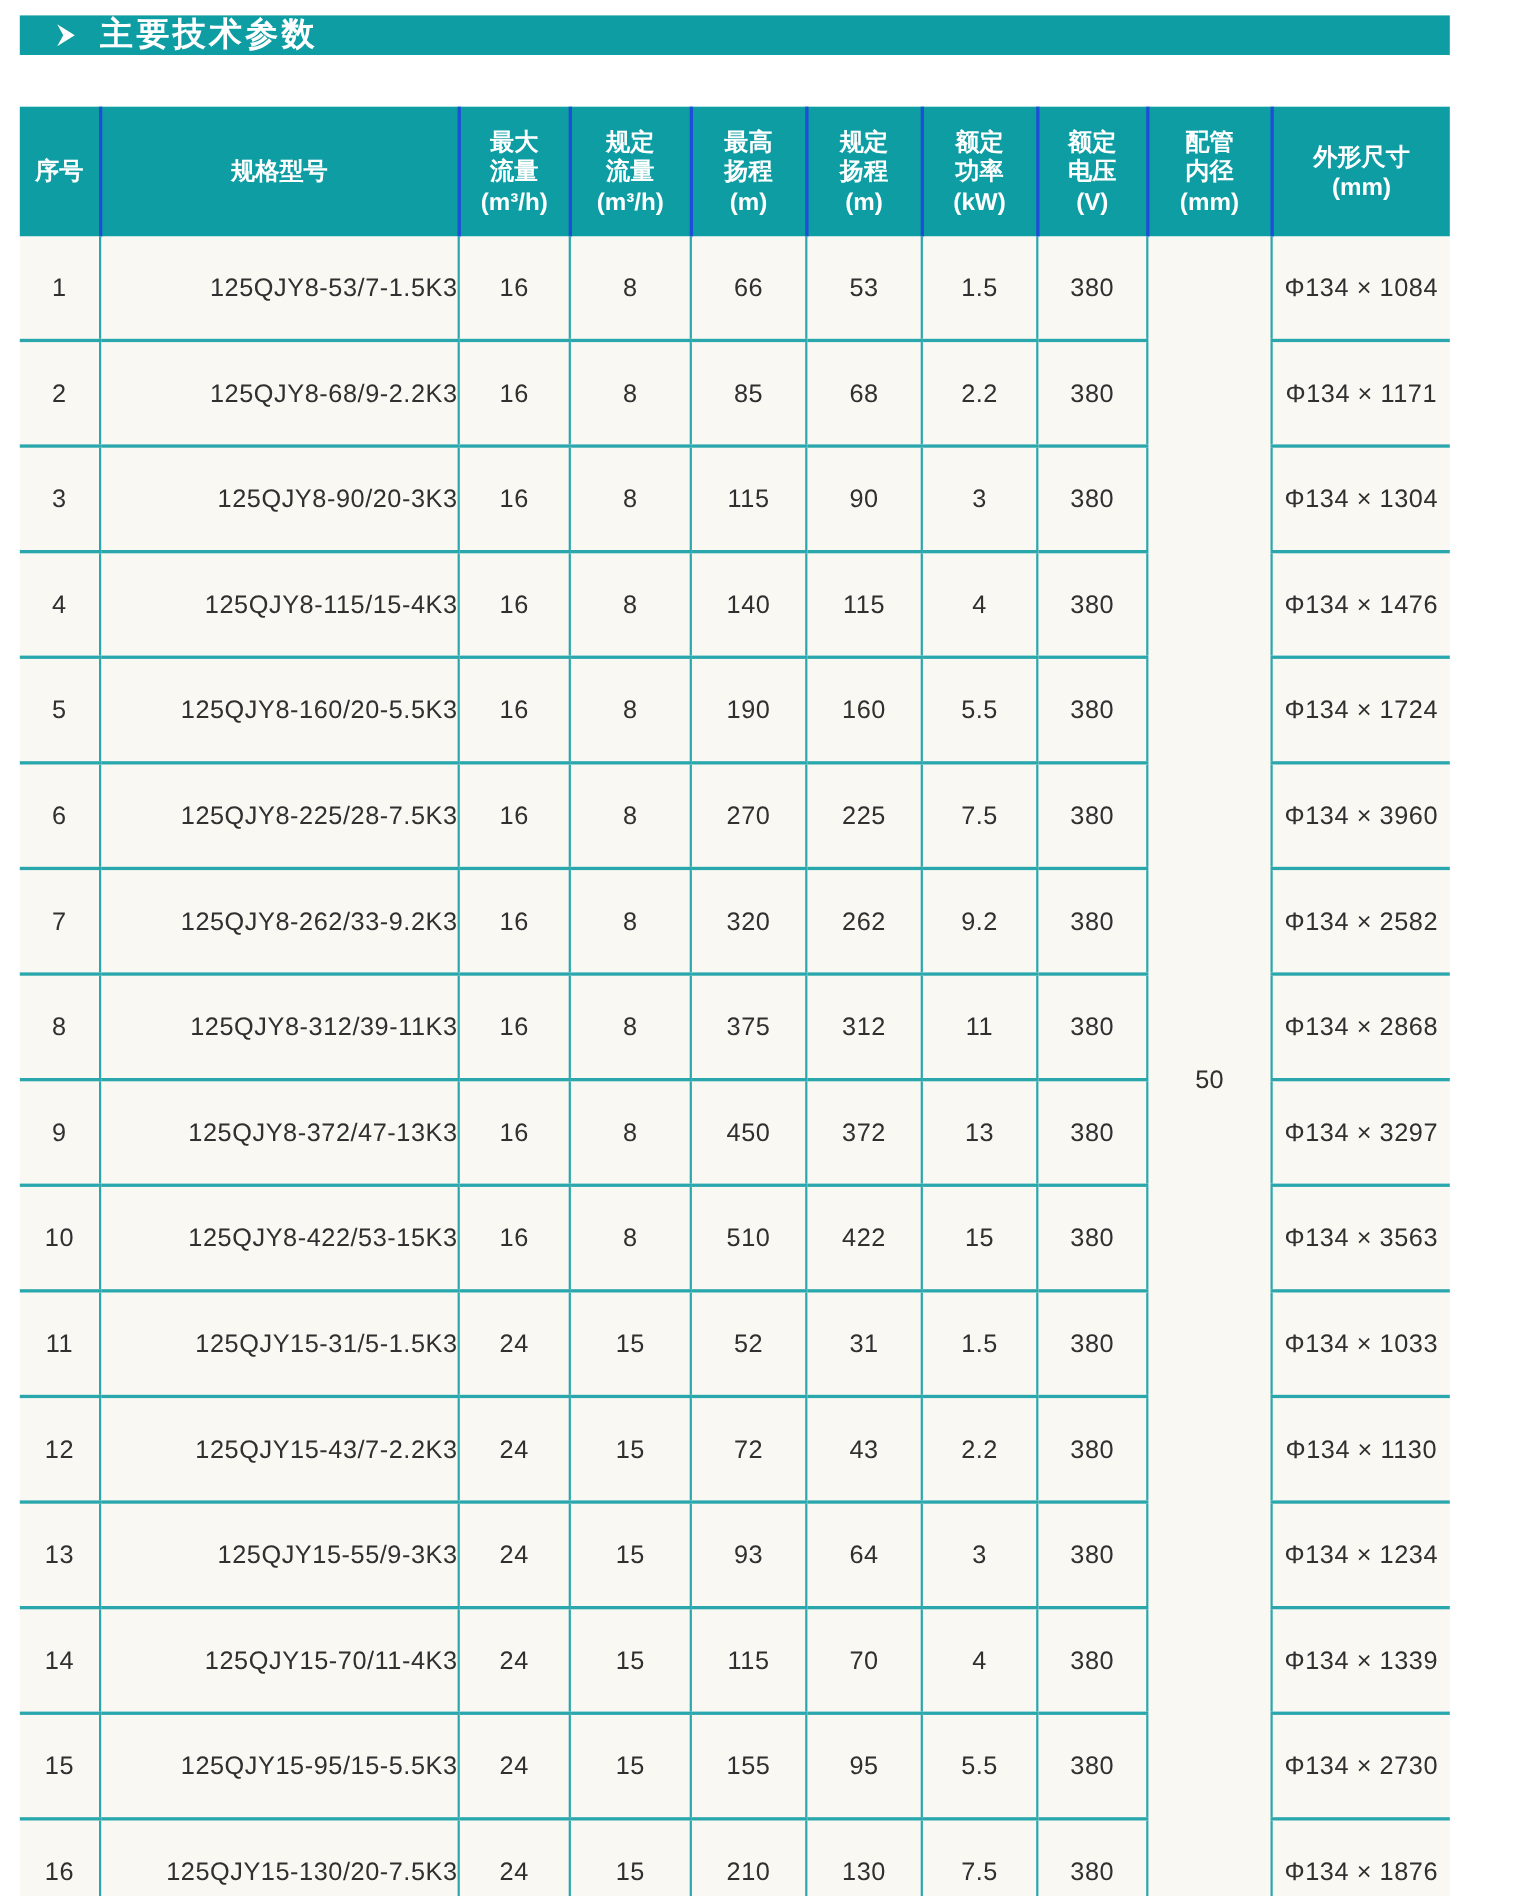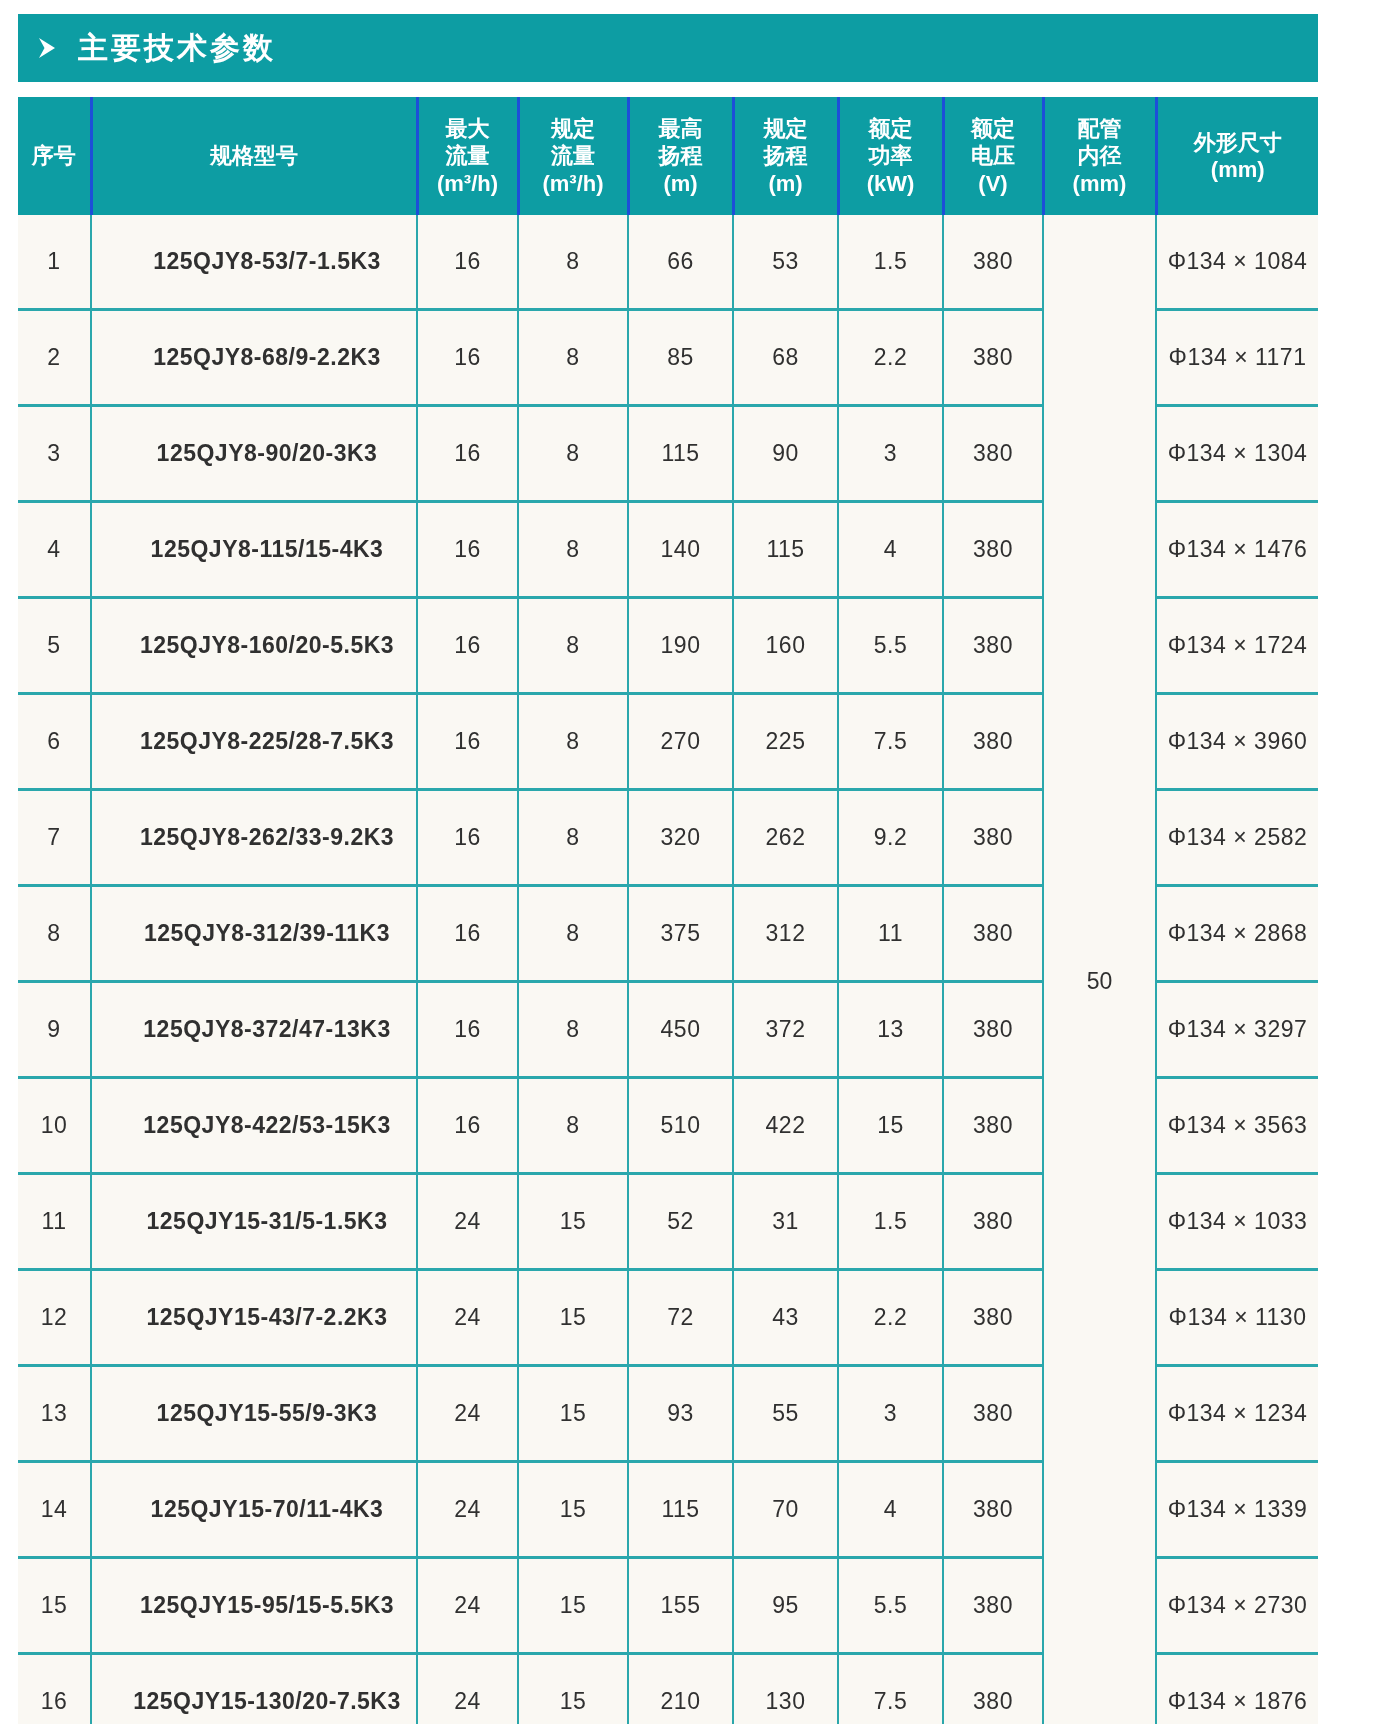--- a/index.html
+++ b/index.html
@@ -14,26 +14,26 @@
     height: 1724px;
     background: #ffffff;
     overflow: hidden;
   }
   
   .title-bar {
     position: absolute;
     left: 18px;
     top: 14px;
     width: 1300px;
-    height: 68px;
+    height: 36px;
     background: #0D9DA3;
     display: flex;
     align-items: center;
     box-sizing: border-box;
-    padding-left: 18px;
+    padding-left: 31px;
   }
   .title-bar .chev {
     width: 22px;
     height: 22px;
     flex: 0 0 auto;
     display: block;
   }
   .title-bar .title-text {
     color: #ffffff;
     font-size: 30px;
@@ -75,24 +75,23 @@
     height: 93px;
     text-align: center;
     vertical-align: middle;
     border-right: 2px solid #2AA7AC;
     border-bottom: 3px solid #2AA7AC;
     padding: 0;
     letter-spacing: 0.5px;
   }
   table.spec td:last-child { border-right: none; }
   table.spec td.model {
-    text-align: center;
+    text-align: right;
     padding-left: 26px;
     letter-spacing: 0.5px;
-    font-weight: bold;
   }
   table.spec td.pipe {
     letter-spacing: 0;
   }
   table.spec td.dims {
     letter-spacing: 0.5px;
   }
 </style>
 </head>
 <body>
@@ -282,21 +281,21 @@
             <td>2.2</td>
             <td>380</td>
             <td class="dims">Φ134 × 1130</td>
           </tr>
           <tr>
             <td>13</td>
             <td class="model">125QJY15-55/9-3K3</td>
             <td>24</td>
             <td>15</td>
             <td>93</td>
-            <td>55</td>
+            <td>64</td>
             <td>3</td>
             <td>380</td>
             <td class="dims">Φ134 × 1234</td>
           </tr>
           <tr>
             <td>14</td>
             <td class="model">125QJY15-70/11-4K3</td>
             <td>24</td>
             <td>15</td>
             <td>115</td>

